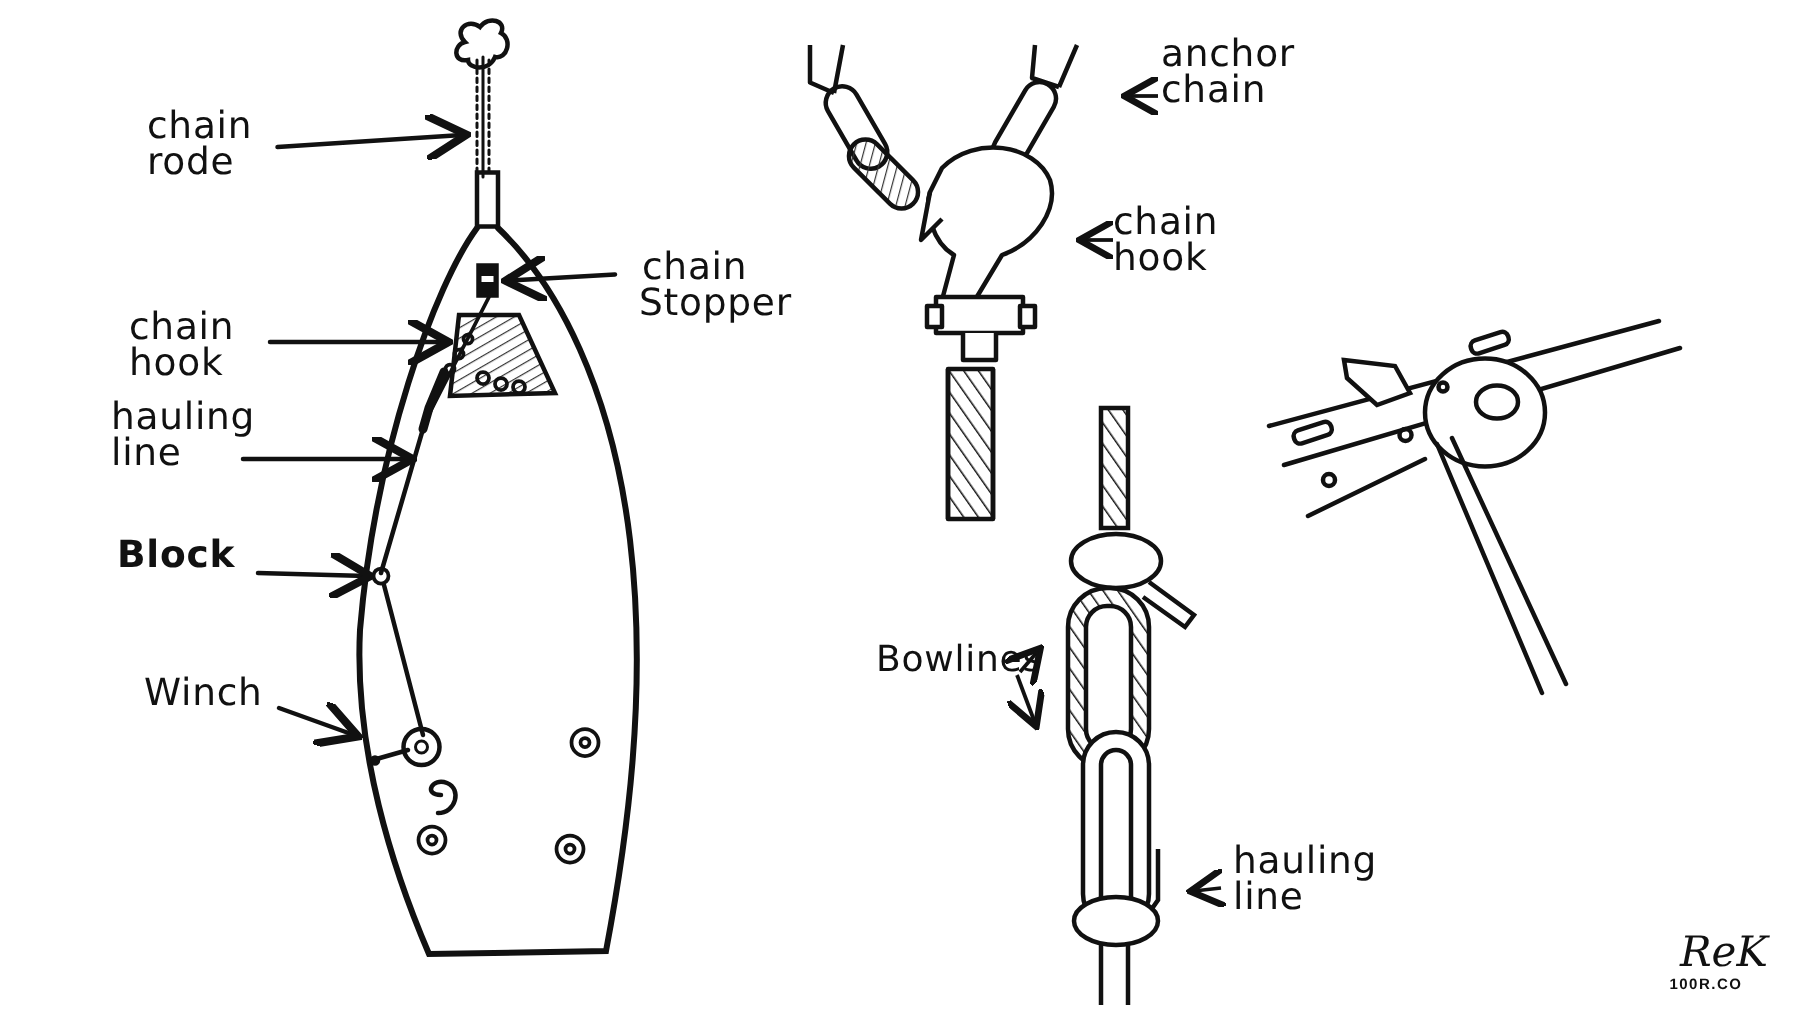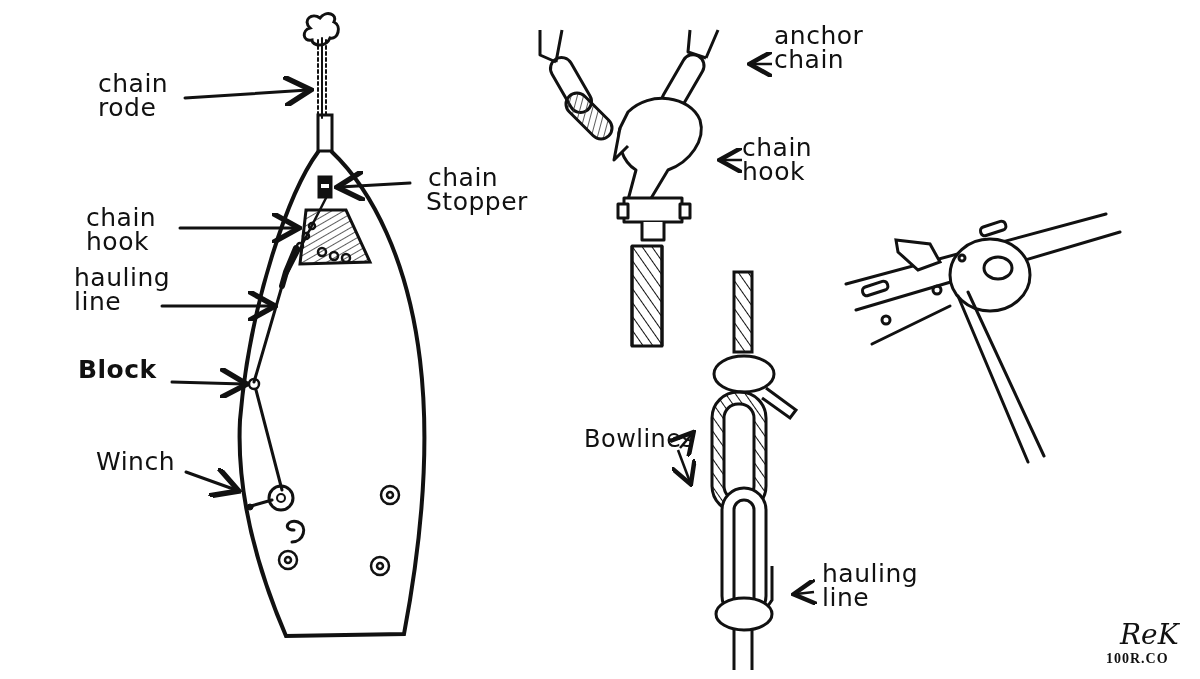--- a/index.html
+++ b/index.html
@@ -3,21 +3,21 @@
 <meta charset="utf-8">
 <style>
   html, body { margin: 0; padding: 0; background: #ffffff; }
   body { width: 1200px; height: 679px; position: relative; overflow: hidden; font-family: "DejaVu Sans", sans-serif; }
   #art { position: absolute; left: 0; top: 0; }
   .lbl { position: absolute; font-family: "DejaVu Sans", sans-serif; color: #111; line-height: 0.95; font-size: 25px; letter-spacing: 0.5px; }
   .lbl span { display: block; }
   .c { text-align: left; }
   .sig { position: absolute; color: #111; text-align: center; }
   .sig .a { font-family: "DejaVu Serif", serif; font-style: italic; font-size: 28px; display: block; margin-left: 24px; }
-  .sig .b { font-family: Liberation Serif, serif; font-size: 14px; font-weight: bold; letter-spacing: 1px; display: block; }
+  .sig .b { font-family: Liberation Sans, sans-serif; font-size: 10px; font-weight: bold; letter-spacing: 1px; display: block; }
 </style>
 </head>
 <body>
 
 <svg id="art" width="1200" height="679" viewBox="0 0 1200 679" xmlns="http://www.w3.org/2000/svg">
   <defs>
     <pattern id="hatch" patternUnits="userSpaceOnUse" width="6" height="6" patternTransform="rotate(60)">
       <line x1="0" y1="0" x2="0" y2="6" stroke="#333" stroke-width="1.6"></line>
     </pattern>
     <pattern id="twist" patternUnits="userSpaceOnUse" width="8" height="8" patternTransform="rotate(-35)">

